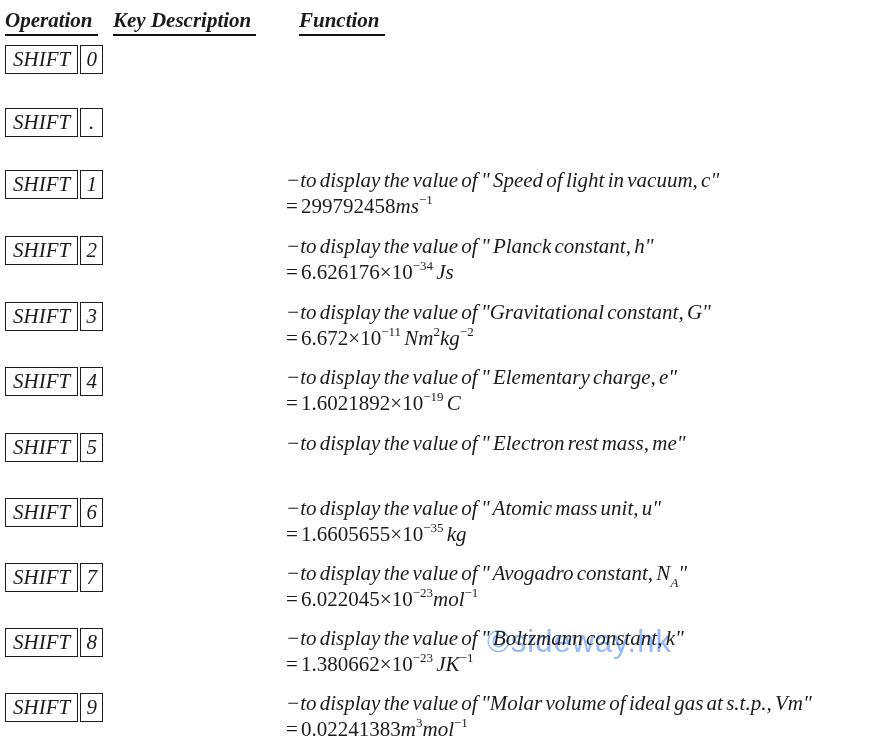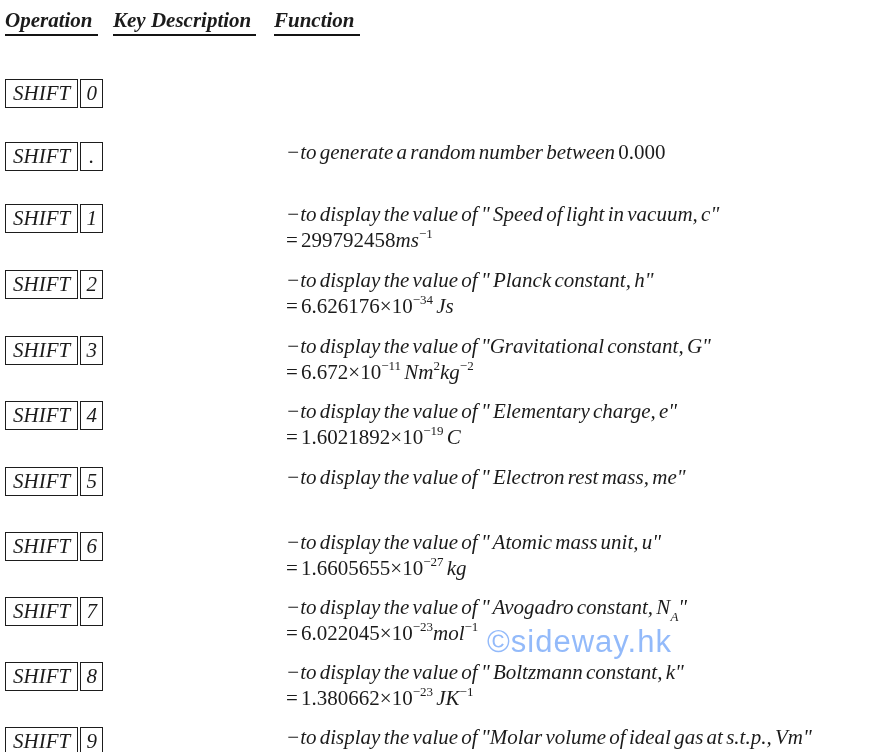--- a/index.html
+++ b/index.html
@@ -14,21 +14,21 @@
   
   .hdr {
     position:absolute; top:8px;
     font-style:italic; font-weight:bold;
     font-size:21px; line-height:24px;
     border-bottom:2px solid #141414;
     padding:0 5px 2px 0;
     white-space:nowrap;
   }
   
-  .row { position:absolute; left:5px; height:56px; width:880px;margin-top:34px; }
+  .row { position:absolute; left:5px; height:56px; width:880px; }
   .keys { position:absolute; left:0; top:0; display:flex; align-items:stretch; gap:2px; }
   .keybox {
     border:1.5px solid #1d1d1d;
     font-style:italic; font-size:21px; line-height:24px;
     padding:1px 7px 2px 7px;
     background:#ffffff;
     white-space:nowrap;
   }
   .keybox.num { padding:1px 5px 2px 5px; min-width:11px; text-align:center; }
   .fn { position:absolute; left:281px; top:-3px; white-space:nowrap; }
@@ -55,38 +55,37 @@
   }
   .row, .hdr { z-index:1; }
 </style>
 </head>
 <body>
 
 <div class="page">
 
   <span class="hdr" style="left:5px;">Operation</span>
   <span class="hdr" style="left:113px;">Key Description</span>
-  <span class="hdr" style="left:274px;">Function</span>
+  <span class="hdr" style="left:299px;">Function</span>
 
   <span class="watermark">©sideway.hk</span>
 
   <div class="row" style="top:45px;">
     <span class="keys">
       <span class="keybox">SHIFT</span>
       <span class="keybox num">0</span>
     </span>
   </div>
 
   <div class="row" style="top:108px;">
     <span class="keys">
       <span class="keybox">SHIFT</span>
       <span class="keybox num">.</span>
     </span>
     <div class="fn">
-      <div class="line"><span class="it">−to generate a random number between </span>0.000</div>
     </div>
   </div>
 
   <div class="row" style="top:170px;">
     <span class="keys">
       <span class="keybox">SHIFT</span>
       <span class="keybox num">1</span>
     </span>
     <div class="fn">
       <div class="line"><span class="it">−to display the value of " Speed of light in vacuum, c"</span></div>
@@ -137,21 +136,21 @@
     </div>
   </div>
 
   <div class="row" style="top:498px;">
     <span class="keys">
       <span class="keybox">SHIFT</span>
       <span class="keybox num">6</span>
     </span>
     <div class="fn">
       <div class="line"><span class="it">−to display the value of " Atomic mass unit, u"</span></div>
-      <div class="line">= 1.6605655×10<sup>−27</sup><span class="it"> kg</span></div>
+      <div class="line">= 1.6605655×10<sup>−35</sup><span class="it"> kg</span></div>
     </div>
   </div>
 
   <div class="row" style="top:563px;">
     <span class="keys">
       <span class="keybox">SHIFT</span>
       <span class="keybox num">7</span>
     </span>
     <div class="fn">
       <div class="line"><span class="it">−to display the value of " Avogadro constant, N</span><sub>A</sub><span class="it">"</span></div>

